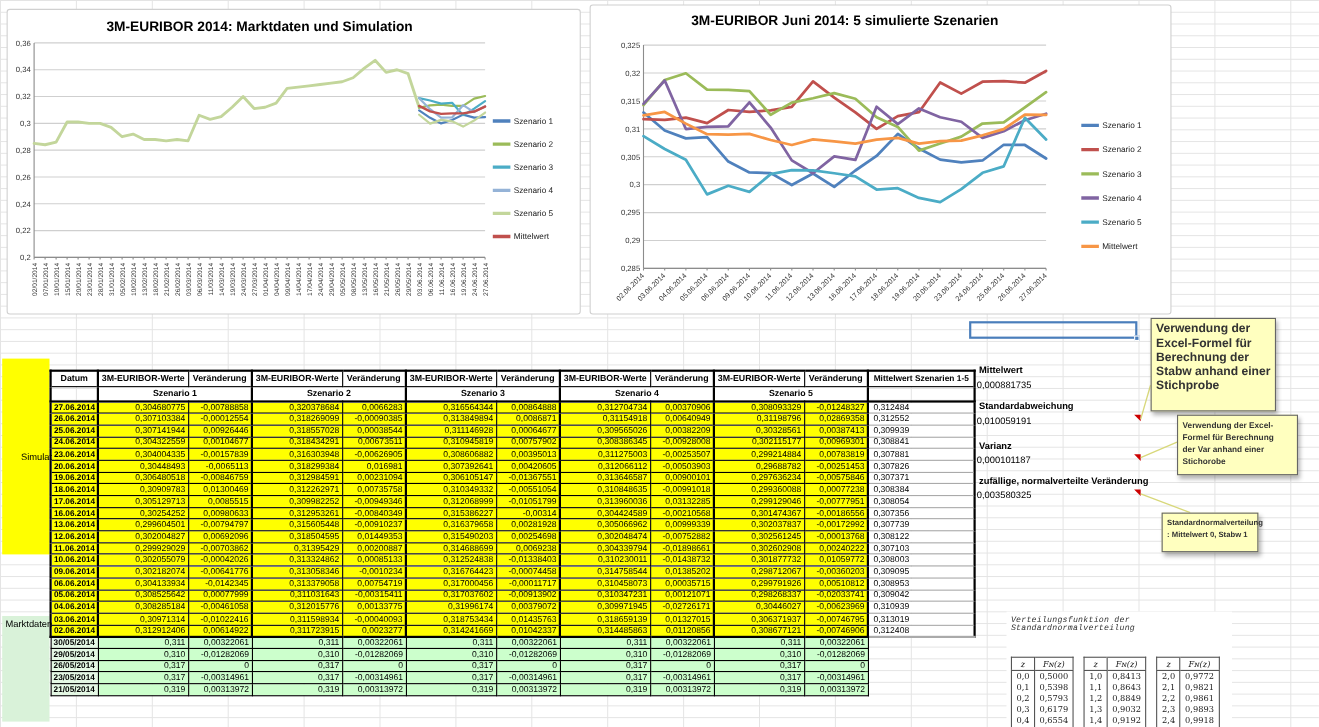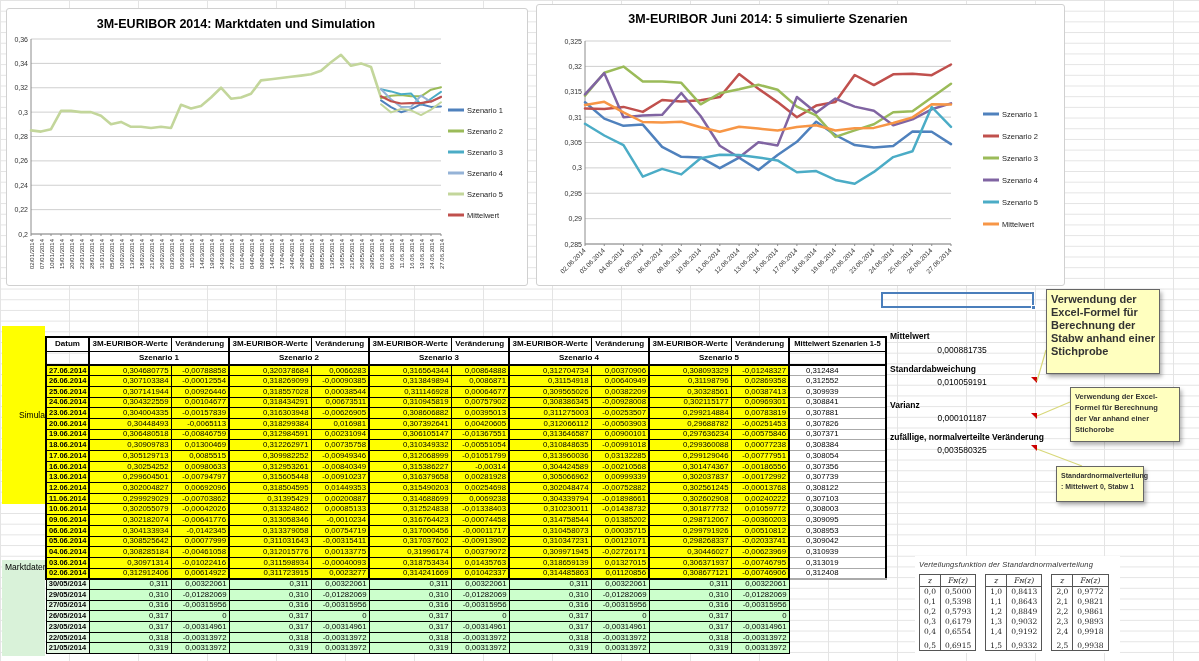--- a/index.html
+++ b/index.html
@@ -15,52 +15,52 @@
   .chart-box{position:absolute;background:#fff;border:1px solid #d0d0d0;border-radius:3px;}
   #chart1{left:6px;top:8px;width:522px;height:278px;}
   #chart2{left:536px;top:4px;width:529px;height:282px;}
 
   
   #main-table{position:absolute;left:45px;top:336px;width:840px;border-collapse:collapse;table-layout:fixed;font-size:7.8px;line-height:8px;}
   #main-table td,#main-table th{border:1px solid #000;height:10.7px;padding:0 2px;overflow:hidden;white-space:nowrap;}
   #main-table th{font-weight:bold;font-size:8px;text-align:center;background:#fff;}
   #main-table td.n{text-align:right;background:#ffff00;}
   #main-table td.d{text-align:center;font-weight:bold;background:#ffff00;font-size:7.5px;}
-  #main-table td.m{text-align:left;background:#fff;border-top-color:#aaa;border-bottom-color:#aaa;padding-left:16px;}
+  #main-table td.m{text-align:left;background:#fff;border-top-color:#aaa;border-bottom-color:#aaa;padding-left:4px;}
   #main-table tr.mk td.n{background:#ccffcc;}
   #main-table tr.mk td.d{background:#e4f8e4;margin-top:40px;}
   #main-table td.noB{border:none;background:transparent;}
   #main-table .bL{border-left-width:2px;}
   #main-table .bR{border-right-width:2px;}
   #main-table .bT{border-top-width:2px;}
   #main-table .bB{border-bottom-width:2px;}
   .side-label{position:absolute;left:2px;width:43px;font-size:8.5px;}
   #sim-label{top:326px;height:178px;background:#ffff00;display:flex;align-items:center;padding-left:17px;}
   #markt-label{top:560px;height:96px;background:#d9f2d9;padding:2px 0 0 3px;}
 
   
   .sel-cell{position:absolute;left:881px;top:292px;width:153px;height:16px;border:2px solid #4a7ebb;background:transparent;}
   .sel-cell .handle{position:absolute;right:-4px;bottom:-4px;width:5px;height:5px;background:#4a7ebb;border:1px solid #fff;}
 
   
   .stat-label{position:absolute;left:890px;width:160px;font-size:8.5px;font-weight:bold;}
-  .stat-value{position:absolute;left:888px;width:148px;text-align:center;font-size:8.5px;}
+  .stat-value{position:absolute;left:888px;width:148px;text-align:left;font-size:8.5px;}
   .tri{position:absolute;width:0;height:0;border-left:6px solid transparent;border-top:6px solid #c00;}
 
   
   .note{position:absolute;background:#ffffbf;border:1px solid #666;box-shadow:2px 3px 4px rgba(0,0,0,.3);
         font-weight:bold;color:#333;white-space:pre-line;padding:3px 4px;}
   #note1{left:1046px;top:289px;width:114px;height:85px;font-size:11px;line-height:13px;}
-  #note2{left:1070px;top:377px;width:110px;height:55px;font-size:7.5px;line-height:11px;margin-top:10px;}
+  #note2{left:1070px;top:377px;width:110px;height:55px;font-size:7.5px;line-height:11px;}
   #note3{left:1056px;top:466px;width:88px;height:36px;font-size:7px;line-height:11px;}
   #leaders{position:absolute;left:0;top:0;pointer-events:none;}
 
   
   #dist{position:absolute;left:915px;top:556px;width:205px;background:#fff;padding:4px 2px 2px 4px;}
-  #dist .dtitle{font-family:Liberation Sans, sans-serif;font-style:italic;font-size:7.5px;color:#333;margin-bottom:5px;letter-spacing:.2px;}
+  #dist .dtitle{font-family:Liberation Mono, monospace;font-style:italic;font-size:7.5px;color:#333;margin-bottom:21px;letter-spacing:.2px;}
   #dist .groups{display:flex;gap:9px;}
   table.dg{border-collapse:collapse;border:1px solid #555;font-family:"DejaVu Serif",serif;font-size:7.5px;color:#222;}
   table.dg th{border-bottom:1px solid #555;font-style:italic;font-weight:normal;padding:1px 4px;text-align:center;}
   table.dg td{padding:0 4px;text-align:right;height:10px;}
   table.dg td+td,table.dg th+th{border-left:1px solid #555;}
   table.dg tr.gap td{padding-top:4px;}
 </style>
 </head>
 <body>
 
@@ -618,34 +618,20 @@
           <td class="n">-0,01282069</td>
           <td class="n">0,310</td>
           <td class="n">-0,01282069</td>
           <td class="n">0,310</td>
           <td class="n">-0,01282069</td>
           <td class="n">0,310</td>
           <td class="n">-0,01282069</td>
           <td class="noB"></td>
         </tr>
         <tr class="mk">
-          <td class="d">27/05/2014</td>
-          <td class="n">0,316</td>
-          <td class="n">-0,00315956</td>
-          <td class="n">0,316</td>
-          <td class="n">-0,00315956</td>
-          <td class="n">0,316</td>
-          <td class="n">-0,00315956</td>
-          <td class="n">0,316</td>
-          <td class="n">-0,00315956</td>
-          <td class="n">0,316</td>
-          <td class="n">-0,00315956</td>
-          <td class="noB"></td>
-        </tr>
-        <tr class="mk">
           <td class="d">26/05/2014</td>
           <td class="n">0,317</td>
           <td class="n">0</td>
           <td class="n">0,317</td>
           <td class="n">0</td>
           <td class="n">0,317</td>
           <td class="n">0</td>
           <td class="n">0,317</td>
           <td class="n">0</td>
           <td class="n">0,317</td>
@@ -657,34 +643,20 @@
           <td class="n">0,317</td>
           <td class="n">-0,00314961</td>
           <td class="n">0,317</td>
           <td class="n">-0,00314961</td>
           <td class="n">0,317</td>
           <td class="n">-0,00314961</td>
           <td class="n">0,317</td>
           <td class="n">-0,00314961</td>
           <td class="n">0,317</td>
           <td class="n">-0,00314961</td>
-          <td class="noB"></td>
-        </tr>
-        <tr class="mk">
-          <td class="d">22/05/2014</td>
-          <td class="n">0,318</td>
-          <td class="n">-0,00313972</td>
-          <td class="n">0,318</td>
-          <td class="n">-0,00313972</td>
-          <td class="n">0,318</td>
-          <td class="n">-0,00313972</td>
-          <td class="n">0,318</td>
-          <td class="n">-0,00313972</td>
-          <td class="n">0,318</td>
-          <td class="n">-0,00313972</td>
           <td class="noB"></td>
         </tr>
         <tr class="mk">
           <td class="d">21/05/2014</td>
           <td class="n">0,319</td>
           <td class="n">0,00313972</td>
           <td class="n">0,319</td>
           <td class="n">0,00313972</td>
           <td class="n">0,319</td>
           <td class="n">0,00313972</td>

